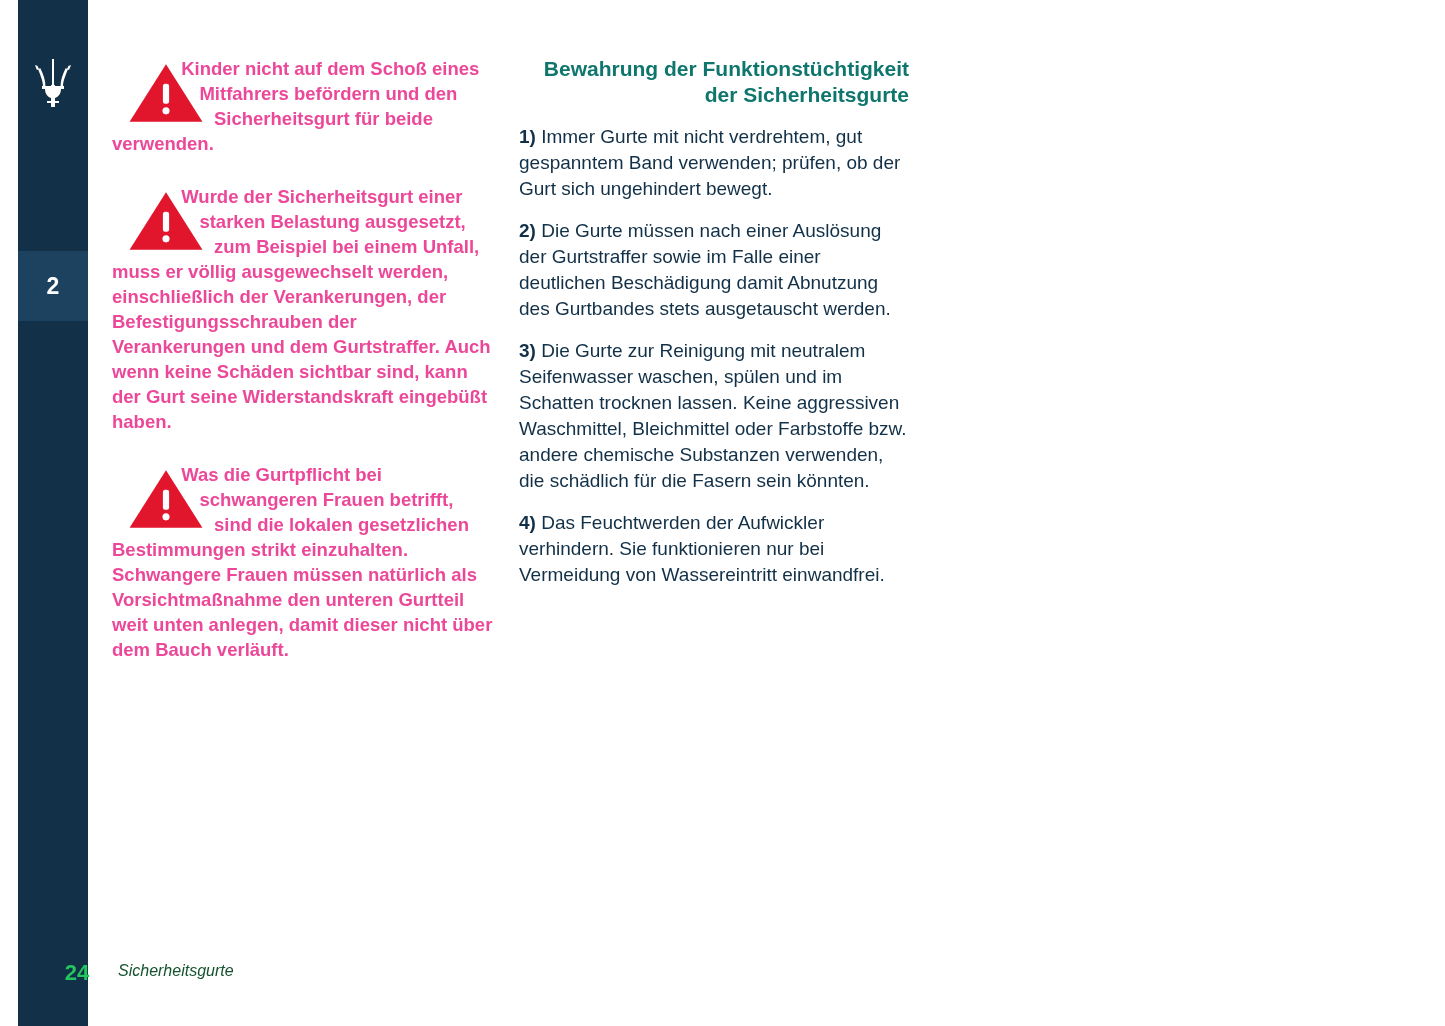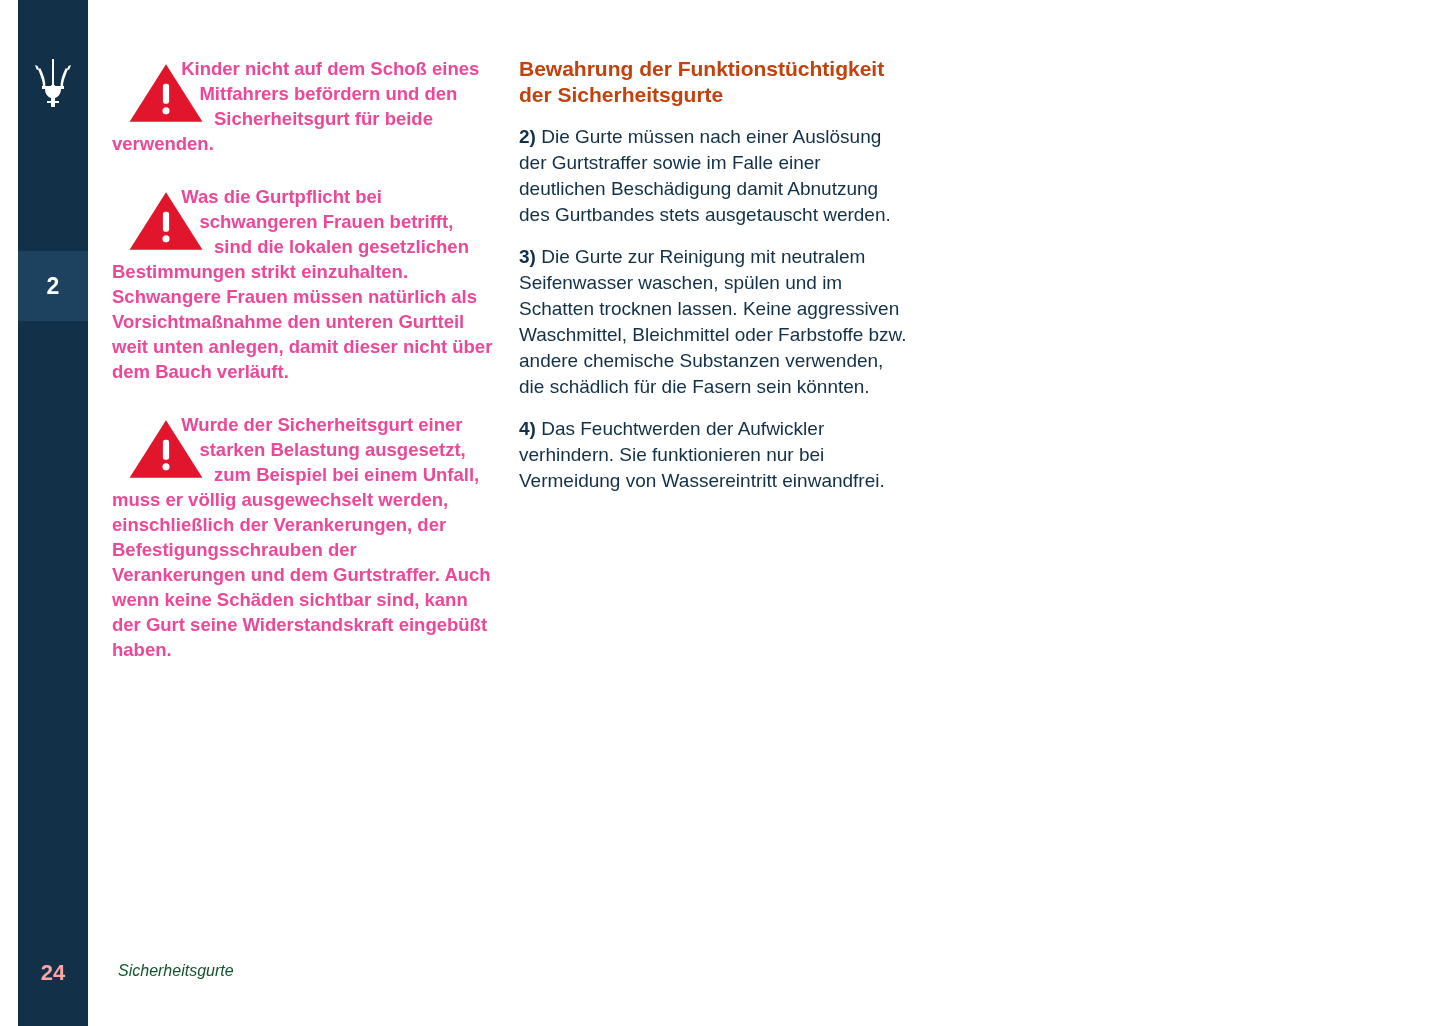--- a/index.html
+++ b/index.html
@@ -48,23 +48,24 @@
     color: #ffffff;
     font-size: 23px;
     font-weight: bold;
   }
   .page-number {
     position: absolute;
     left: 0;
     bottom: 40px;
     width: 70px;
     text-align: center;
-    color: #fca5a5;
+    color: #22c55e;
     font-size: 22px;
     font-weight: bold;
+    padding-left: 24px;
   }
 
   
   .col-left {
     position: absolute;
     left: 112px;
     top: 56px;
     width: 382px;
   }
   .col-right {
@@ -86,25 +87,26 @@
     float: left;
     width: 80px;
     height: 62px;
     margin: 6px 8px 2px 14px;
     shape-outside: polygon(50% 0%, 100% 100%, 0% 100%);
   }
   .warn-text { text-align: left; }
 
   
   .section-heading {
-    color: #c2410c;
+    color: #0f766e;
     font-weight: bold;
     font-size: 21px;
     line-height: 26px;
     margin: 0 0 16px 0;
+    text-align: right;
   }
   .body-par {
     color: #123047;
     font-size: 19px;
     line-height: 26px;
     margin: 0 0 16px 0;
     font-weight: normal;
   }
   .body-par b { font-weight: bold; }
 
@@ -157,37 +159,41 @@
       </svg>
       <span class="warn-text">Kinder nicht auf dem Schoß eines Mitfahrers befördern und den Sicherheitsgurt für beide verwenden.</span>
     </div>
 
     <div class="warning">
       <svg class="tri" viewBox="0 0 100 80">
         <polygon points="50,3 97,77 3,77" fill="#e1152b"></polygon>
         <rect x="46" y="28" width="8" height="26" rx="3" fill="#ffffff"></rect>
         <circle cx="50" cy="63" r="4.6" fill="#ffffff"></circle>
       </svg>
-      <span class="warn-text">Was die Gurtpflicht bei schwangeren Frauen betrifft, sind die lokalen gesetzlichen Bestimmungen strikt einzuhalten. Schwangere Frauen müssen natürlich als Vorsichtmaßnahme den unteren Gurtteil weit unten anlegen, damit dieser nicht über dem Bauch verläuft.</span>
+      <span class="warn-text">Wurde der Sicherheitsgurt einer starken Belastung ausgesetzt, zum Beispiel bei einem Unfall, muss er völlig ausgewechselt werden, einschließlich der Verankerungen, der Befestigungsschrauben der Verankerungen und dem Gurtstraffer. Auch wenn keine Schäden sichtbar sind, kann der Gurt seine Widerstandskraft eingebüßt haben.</span>
     </div>
 
     <div class="warning">
       <svg class="tri" viewBox="0 0 100 80">
         <polygon points="50,3 97,77 3,77" fill="#e1152b"></polygon>
         <rect x="46" y="28" width="8" height="26" rx="3" fill="#ffffff"></rect>
         <circle cx="50" cy="63" r="4.6" fill="#ffffff"></circle>
       </svg>
-      <span class="warn-text">Wurde der Sicherheitsgurt einer starken Belastung ausgesetzt, zum Beispiel bei einem Unfall, muss er völlig ausgewechselt werden, einschließlich der Verankerungen, der Befestigungsschrauben der Verankerungen und dem Gurtstraffer. Auch wenn keine Schäden sichtbar sind, kann der Gurt seine Widerstandskraft eingebüßt haben.</span>
+      <span class="warn-text">Was die Gurtpflicht bei schwangeren Frauen betrifft, sind die lokalen gesetzlichen Bestimmungen strikt einzuhalten. Schwangere Frauen müssen natürlich als Vorsichtmaßnahme den unteren Gurtteil weit unten anlegen, damit dieser nicht über dem Bauch verläuft.</span>
     </div>
   </div>
 
   <div class="col-right">
 
     <h2 class="section-heading">Bewahrung der Funktionstüchtigkeit der Sicherheitsgurte</h2>
 
+    <p class="body-par">
+      <b>1)</b>
+      <span>Immer Gurte mit nicht verdrehtem, gut gespanntem Band verwenden; prüfen, ob der Gurt sich ungehindert bewegt.</span>
+    </p>
 
     <p class="body-par">
       <b>2)</b>
       <span>Die Gurte müssen nach einer Auslösung der Gurtstraffer sowie im Falle einer deutlichen Beschädigung damit Abnutzung des Gurtbandes stets ausgetauscht werden.</span>
     </p>
 
     <p class="body-par">
       <b>3)</b>
       <span>Die Gurte zur Reinigung mit neutralem Seifenwasser waschen, spülen und im Schatten trocknen lassen. Keine aggressiven Waschmittel, Bleichmittel oder Farbstoffe bzw. andere chemische Substanzen verwenden, die schädlich für die Fasern sein könnten.</span>
     </p>

